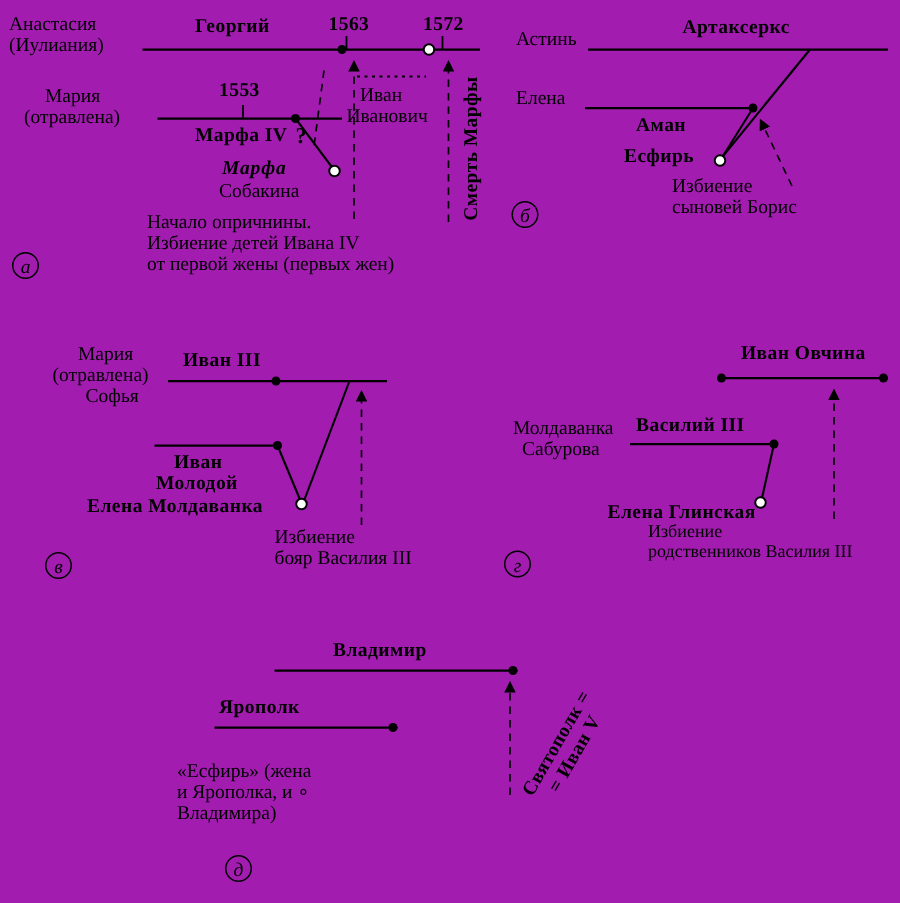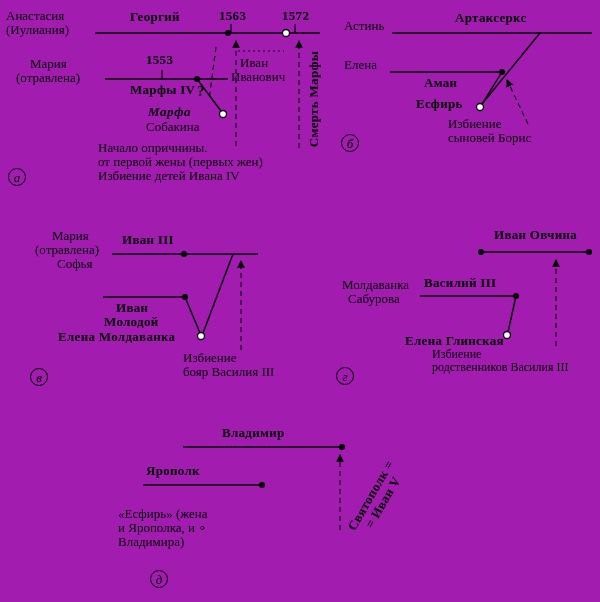--- a/index.html
+++ b/index.html
@@ -95,30 +95,30 @@
   <div class="lbl" style="left:6px;top:9px">
     <div>Анастасия</div>
     <div>(Иулиания)</div>
   </div>
   <div class="lbl b" style="left:130px;top:10px">Георгий</div>
   <div class="lbl b" style="left:219px;top:9px">1563</div>
   <div class="lbl b" style="left:282px;top:9px">1572</div>
   <div class="lbl" style="left:30px;top:57px">Мария</div>
   <div class="lbl" style="left:16px;top:71px">(отравлена)</div>
   <div class="lbl b" style="left:146px;top:53px">1553</div>
-  <div class="lbl b" style="left:130px;top:83px">Марфы IV</div>
+  <div class="lbl b" style="left:130px;top:83px">Марфа IV</div>
   <div class="lbl script" style="left:148px;top:105px">Марфа</div>
   <div class="lbl" style="left:146px;top:120px">Собакина</div>
   <div class="lbl" style="left:240px;top:56px">Иван</div>
   <div class="lbl" style="left:231px;top:70px">Иванович</div>
   <div class="lbl qmark" style="left:197px;top:84px">?</div>
   <div class="lbl ctr" style="left:98px;top:141px;width:210px">
     <div>Начало опричнины.</div>
+    <div>Избиение детей Ивана IV</div>
     <div>от первой жены (первых жен)</div>
-    <div>Избиение детей Ивана IV</div>
   </div>
   <div class="lbl b vert" style="left:264px;top:92px;width:100px">Смерть Марфы</div>
   <div class="marker" style="left:8px;top:168px">а</div>
 
   <div class="lbl" style="left:344px;top:19px">Астинь</div>
   <div class="lbl b" style="left:455px;top:11px">Артаксеркс</div>
   <div class="lbl" style="left:344px;top:58px">Елена</div>
   <div class="lbl b" style="left:424px;top:76px">Аман</div>
   <div class="lbl b" style="left:416px;top:97px">Есфирь</div>
   <div class="lbl ctr" style="left:448px;top:117px;width:120px">

